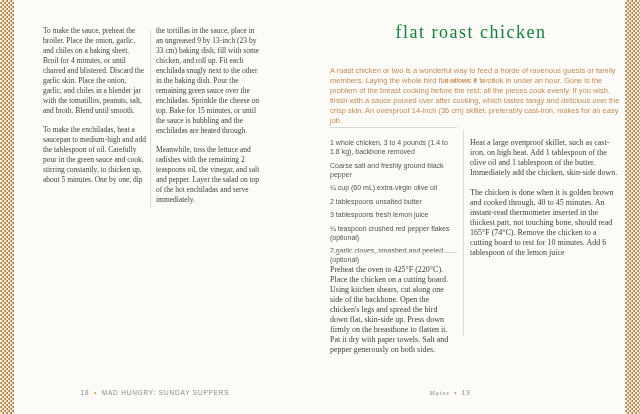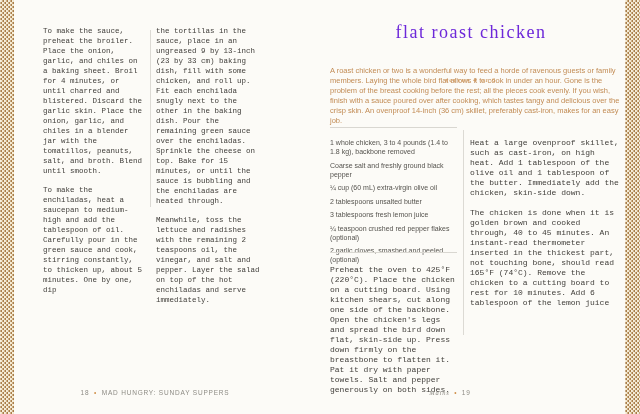--- a/index.html
+++ b/index.html
@@ -26,32 +26,32 @@
   .vrule { position: absolute; width: 1px; background: #dcdad4; }
   .hrule { position: absolute; height: 1px; background: #d9d7d1; }
 
   
   .bodycol {
     position: absolute;
     font-size: 7.5px; line-height: 10px;
     color: #403e3a;
     text-align: left;
   }
-  .bodycol p { margin: 0 0 9px 0; font-family: Liberation Mono, monospace; }
+  .bodycol p { margin: 0 0 9px 0; }
 
   #lp-col1 { left: 43px;  top: 26px; width: 103px; }
   #lp-col2 { left: 156px; top: 26px; width: 107px; }
   #lp-divider { left: 150px; top: 30px; height: 177px; }
 
   
   #rp-title {
     position: absolute; left: 320px; top: 22px; width: 302px;
     text-align: center;
     font-size: 18px; letter-spacing: 1.5px;
-    color: #6d28d9;
+    color: #15803d;
   }
   #rp-serves {
     position: absolute; left: 320px; top: 51px; width: 302px;
     text-align: center;
     font-size: 7px; letter-spacing: 1.2px;
     color: #d0914c;
     font-family: "Liberation Serif", serif;
     margin-top: 25px;
   }
   #rp-intro {

